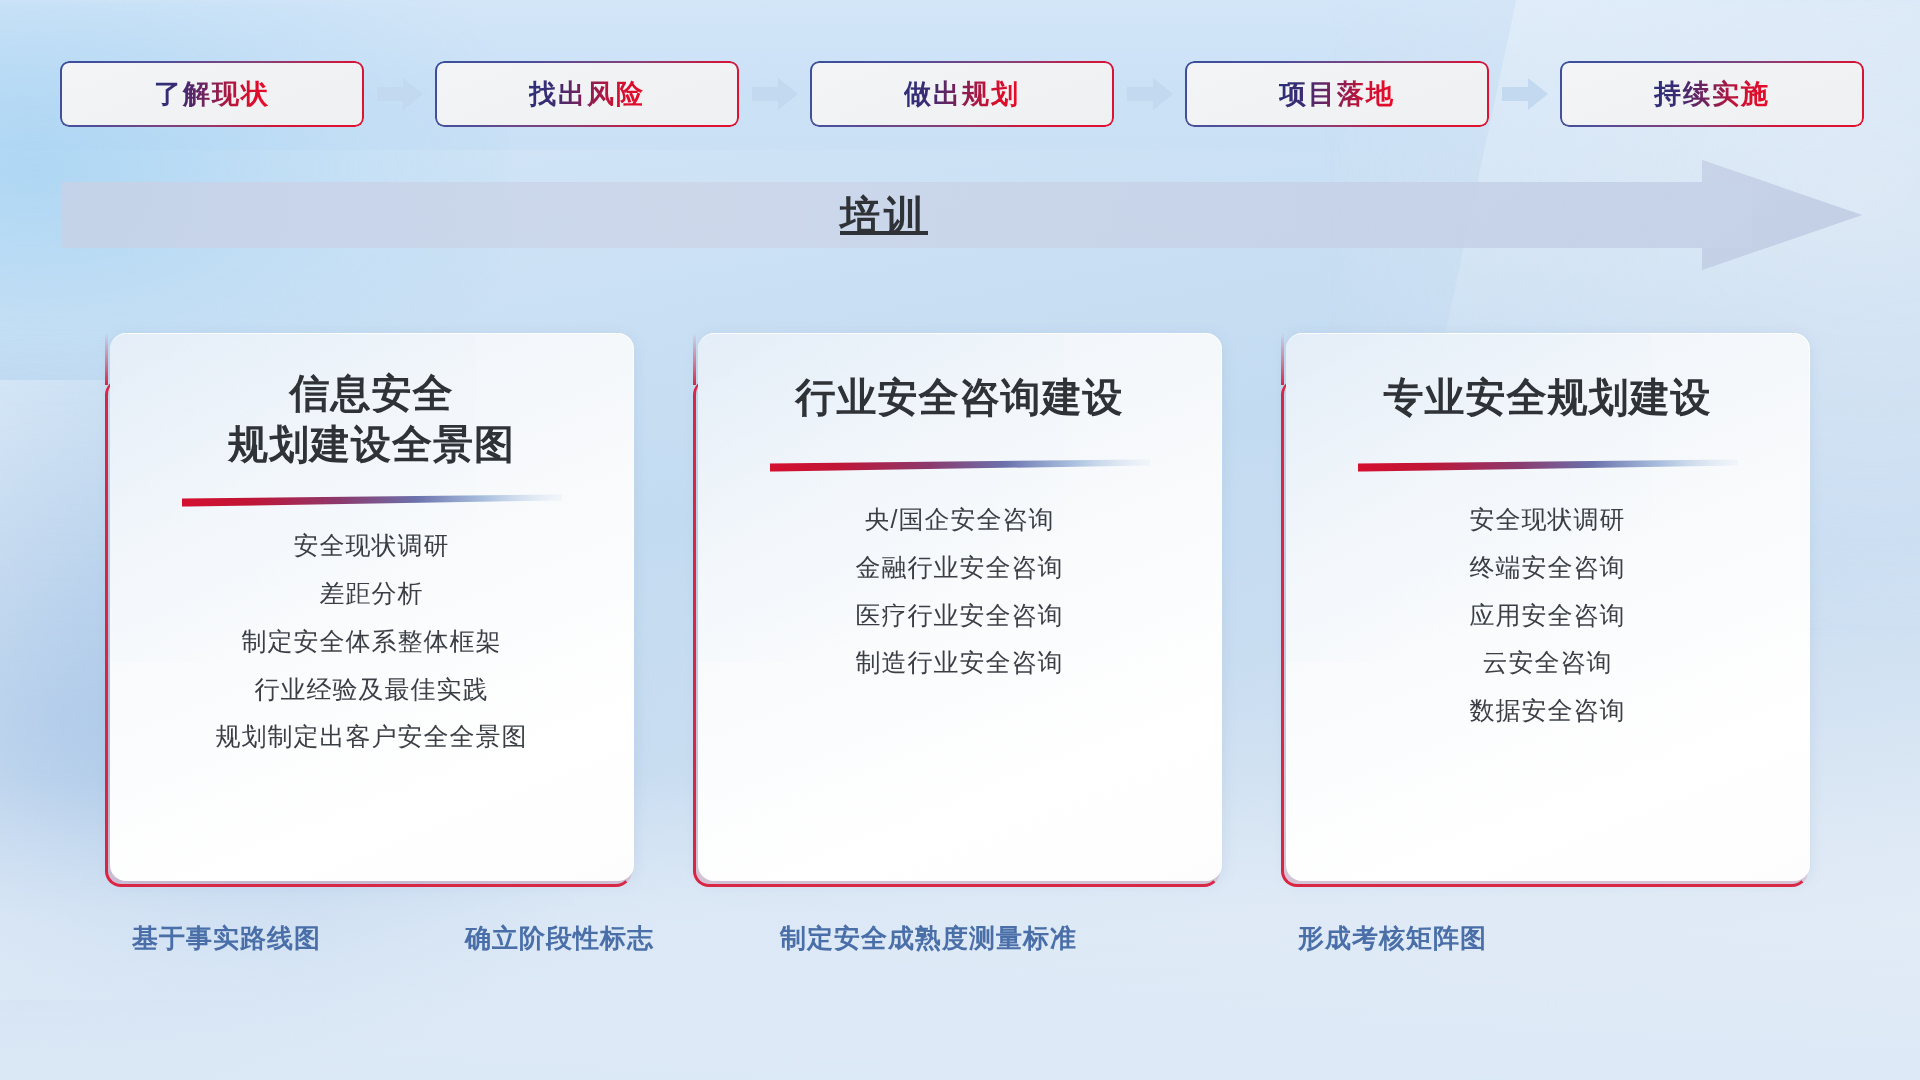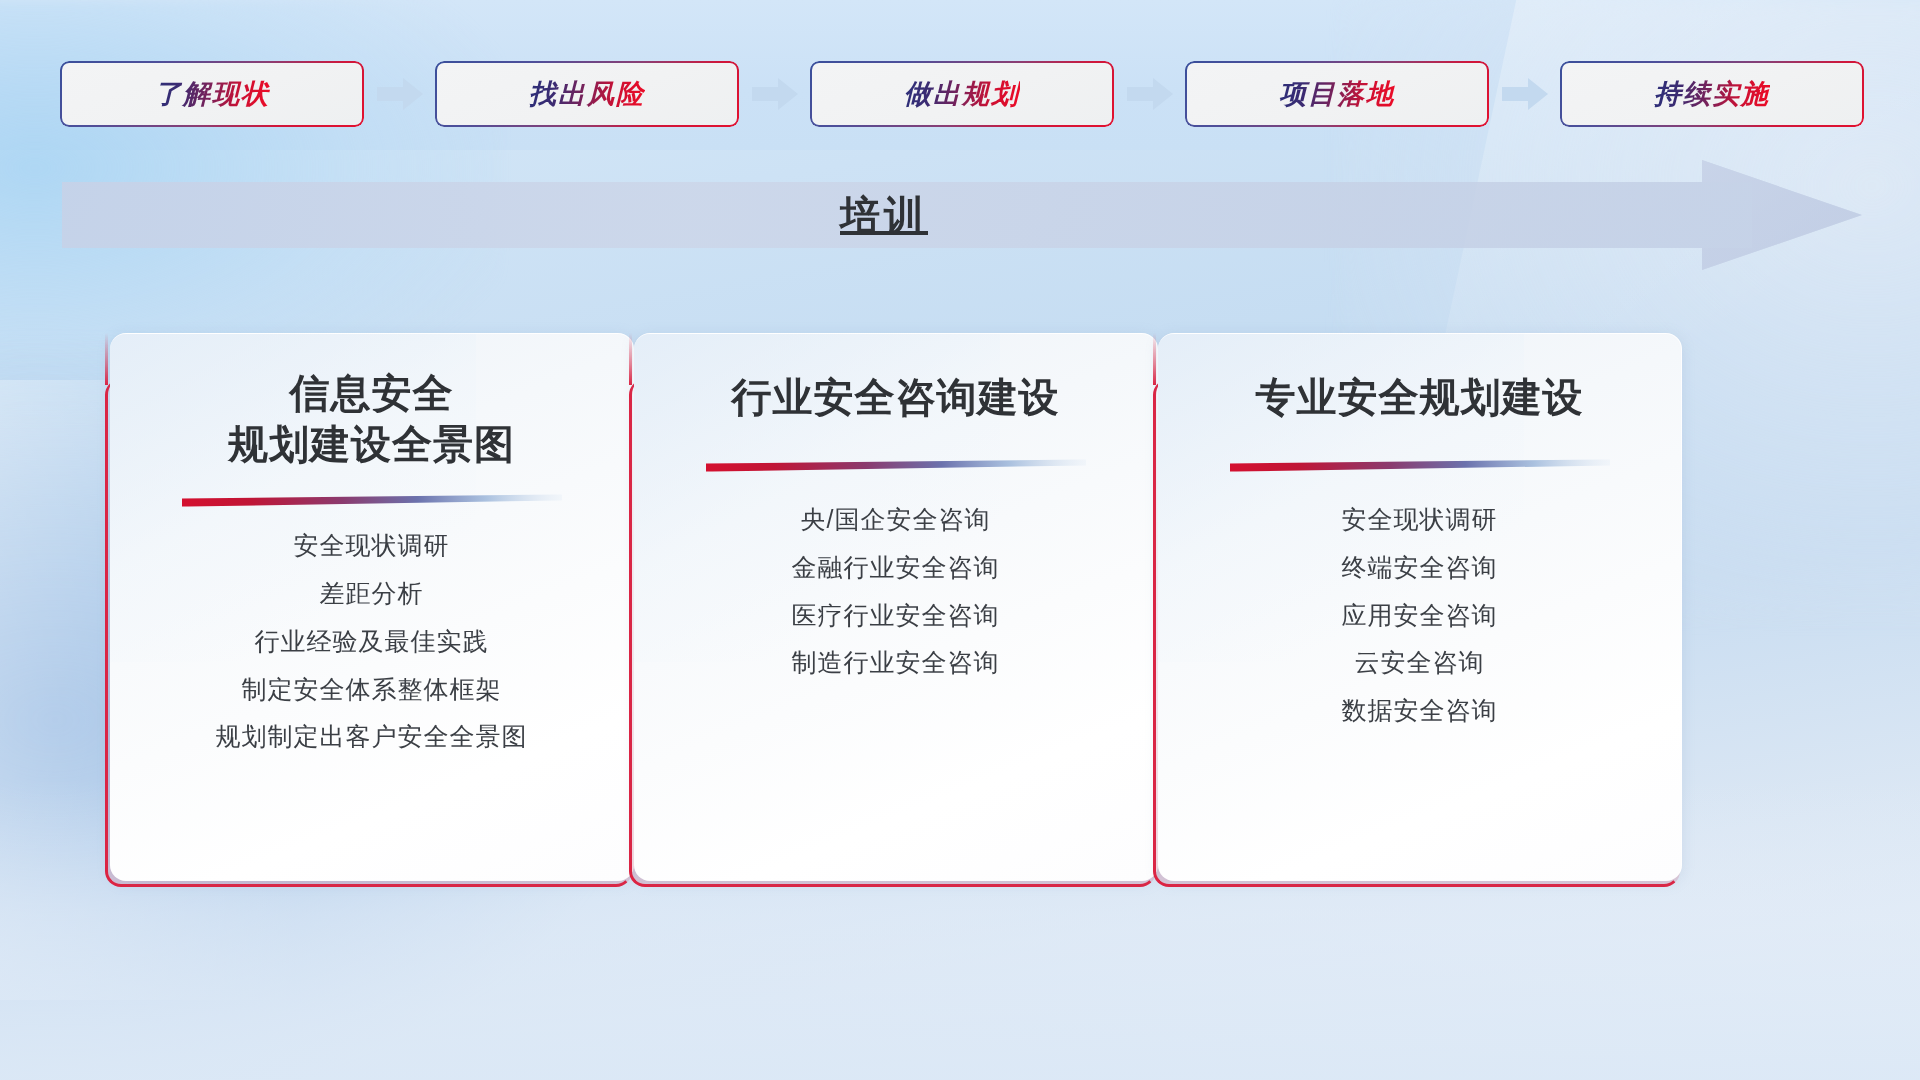--- a/index.html
+++ b/index.html
@@ -77,21 +77,20 @@
     mask:linear-gradient(#000 0 0) content-box, linear-gradient(#000 0 0);
     mask-composite:exclude;
     pointer-events:none;
   }
   .step-label{
     position:relative; z-index:1;
     font-size:27px; font-weight:700; letter-spacing:2px;
     background:linear-gradient(96deg,#2c2f79 0%,#3b2b72 22%,#7b2159 48%,#cc1033 74%,#ee0b26 100%);
     -webkit-background-clip:text; background-clip:text;
     color:transparent;
-    font-style:italic;
     -webkit-text-fill-color:transparent;
   }
   .arrow-sm{
     width:56px; height:62px;
     display:flex; align-items:center; justify-content:center;
     flex:0 0 56px;
   }
   .arrow-sm svg{ display:block; }
 
   
@@ -103,21 +102,21 @@
     position:absolute; left:4px; right:160px; top:0; height:110px;
     display:flex; align-items:center; justify-content:center;
     font-size:40px; font-weight:700; letter-spacing:4px;
     color:#2f3236;
     text-decoration:underline;
   }
 
   
   #cards{
     position:absolute; left:110px; top:333px; width:1700px; height:548px;
-    display:flex; align-items:flex-end;
+    display:flex; gap:64px;align-items:flex-end;
   }
   .card{
     position:relative;
     width:524px; height:548px;
   }
   
   .card-accent{
     position:absolute; left:-5px; top:46px; right:2px; bottom:-6px;
     border-radius:16px;
     border-left:3px solid #e0203f;
@@ -296,22 +295,22 @@
                 <stop offset="0.80" stop-color="#9db7da" stop-opacity="0.85"></stop>
                 <stop offset="1" stop-color="#dde8f4" stop-opacity="0.25"></stop>
               </linearGradient>
             </defs>
             <path d="M0 4.5 L374 0.5 L380 0.5 L380 6.5 L6 12.5 L0 12.5 Z" fill="url(#dv1)"></path>
           </svg>
         </div>
         <div class="card-list">
           <div class="card-item">安全现状调研</div>
           <div class="card-item">差距分析</div>
+          <div class="card-item">制定安全体系整体框架</div>
           <div class="card-item">行业经验及最佳实践</div>
-          <div class="card-item">制定安全体系整体框架</div>
           <div class="card-item">规划制定出客户安全全景图</div>
         </div>
       </div>
     </div>
 
     <div class="card c2">
       <div class="card-accent"></div>
       <div class="card-body">
         <div class="card-sheen"></div>
         <div class="card-title">行业安全咨询建设</div>
@@ -364,14 +363,20 @@
           <div class="card-item">终端安全咨询</div>
           <div class="card-item">应用安全咨询</div>
           <div class="card-item">云安全咨询</div>
           <div class="card-item">数据安全咨询</div>
         </div>
       </div>
     </div>
 
   </div>
 
+  <div id="footers">
+    <div class="footer-label" style="left:132px">基于事实路线图</div>
+    <div class="footer-label" style="left:465px">确立阶段性标志</div>
+    <div class="footer-label" style="left:780px">制定安全成熟度测量标准</div>
+    <div class="footer-label" style="left:1298px">形成考核矩阵图</div>
+  </div>
 
 </div>
 
 </body></html>

